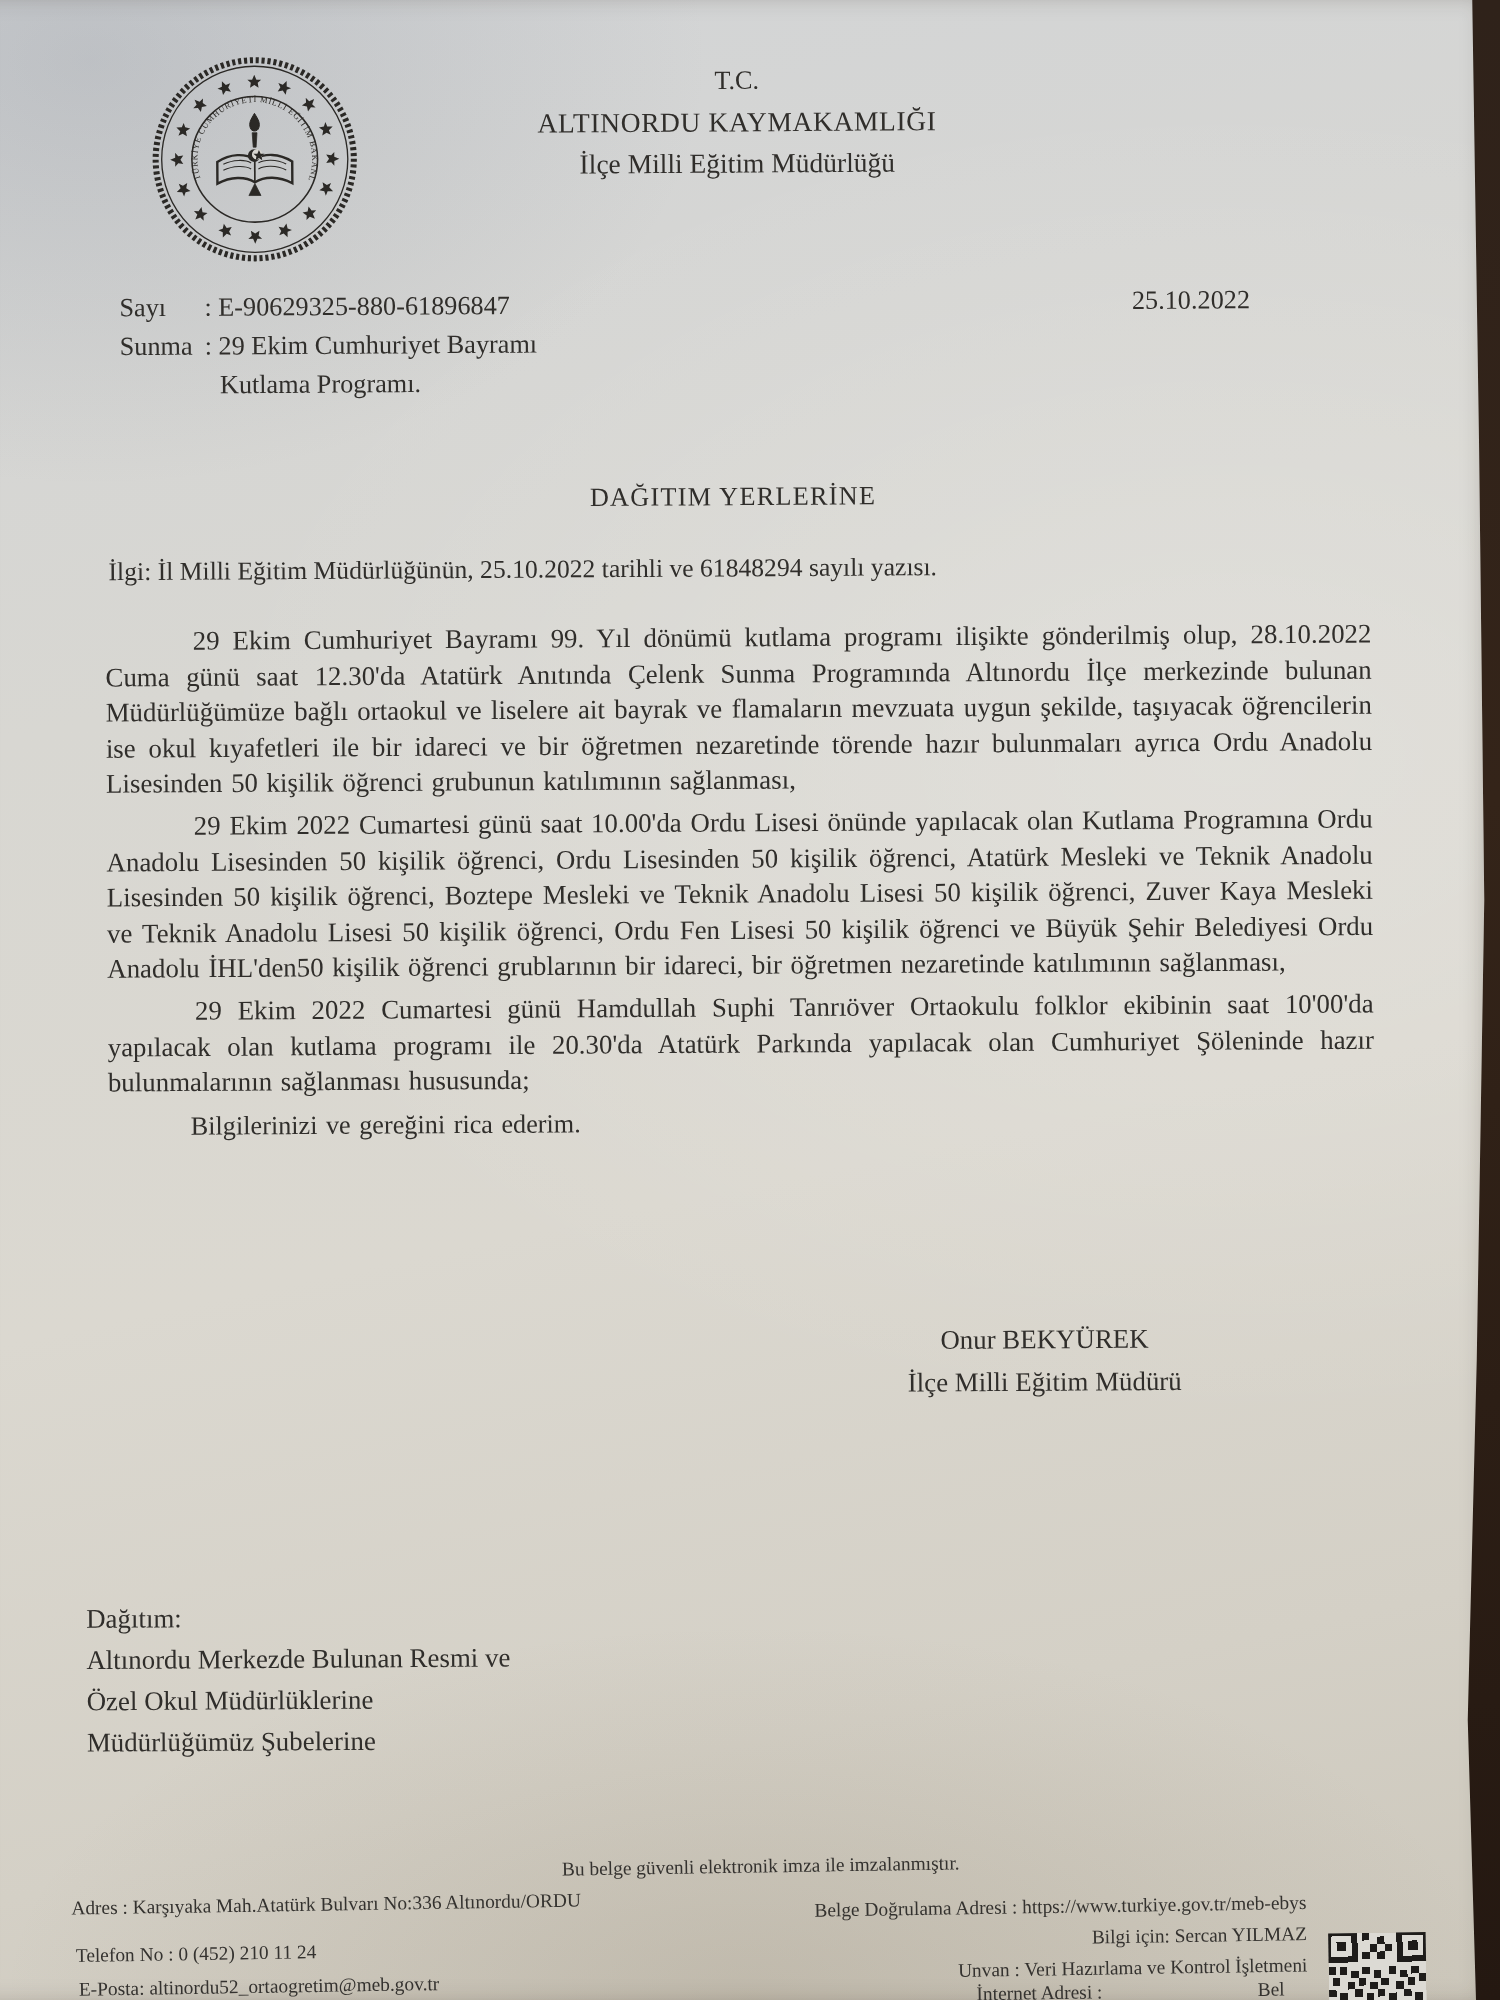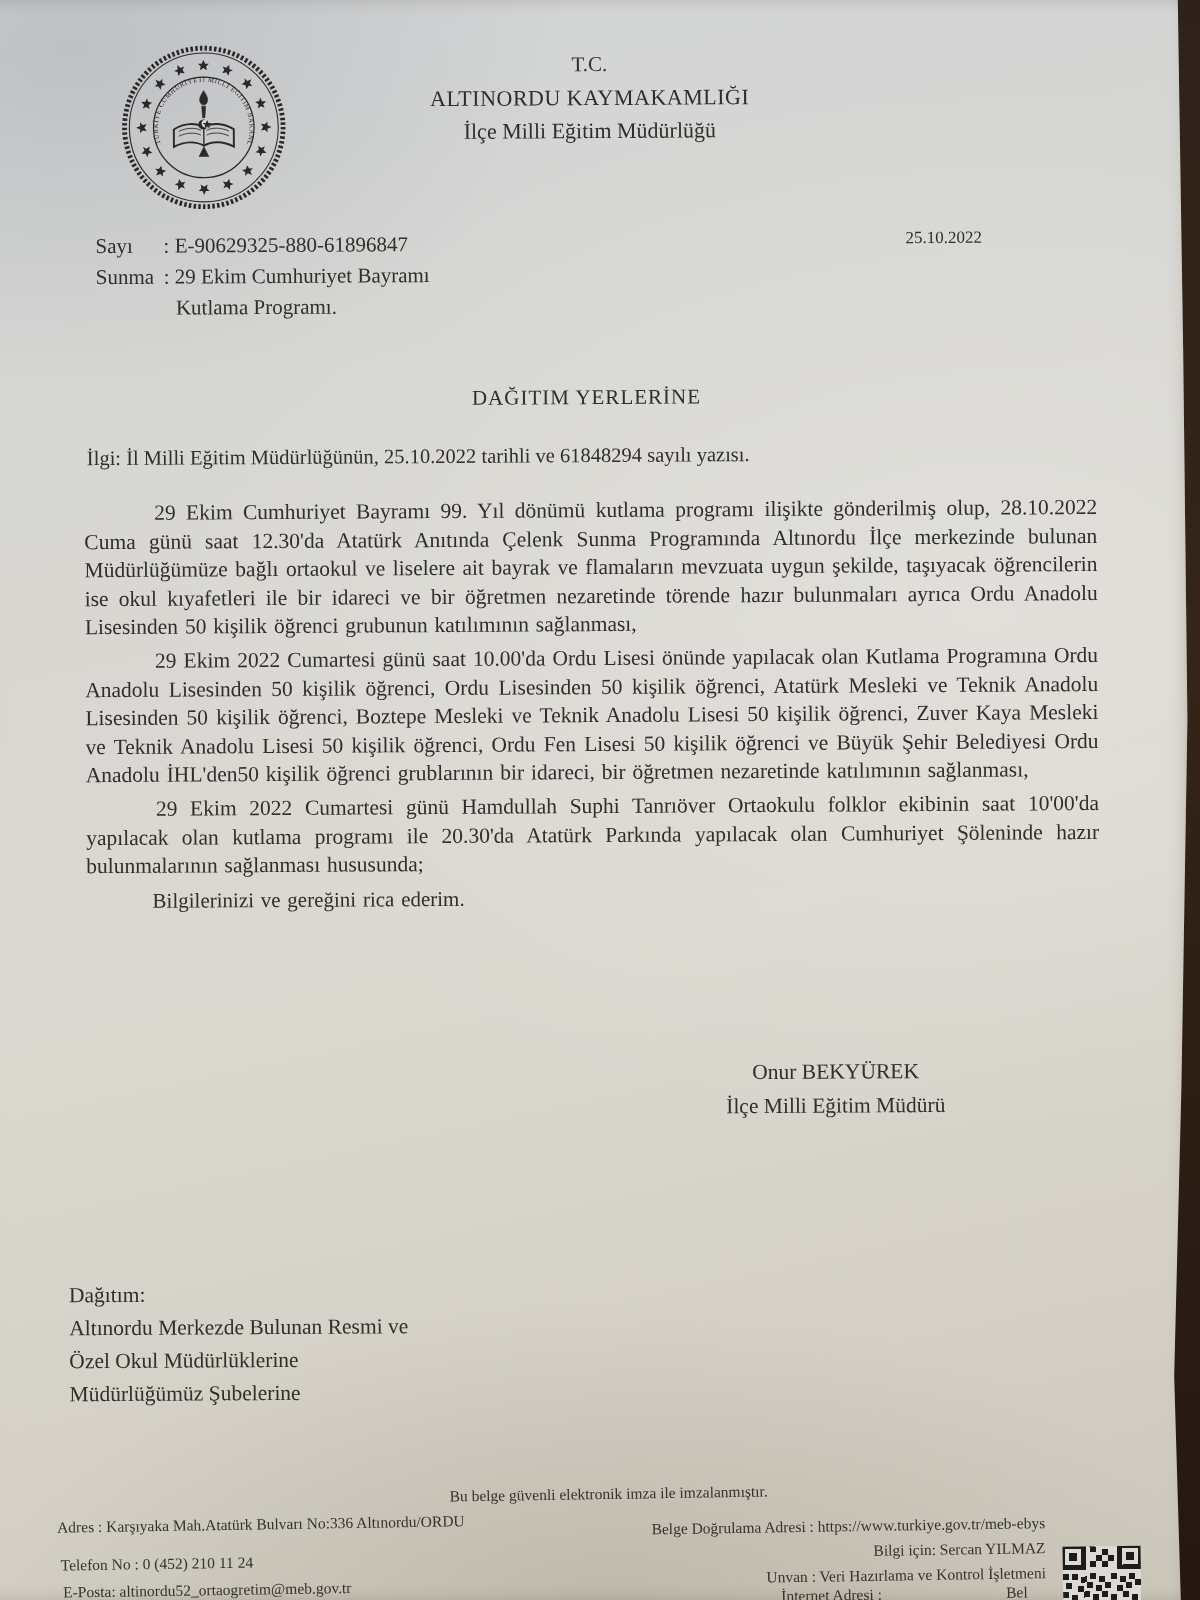--- a/index.html
+++ b/index.html
@@ -21,21 +21,21 @@
   }
   .content{position:absolute;left:0;top:0;width:1200px;height:1600px;transform:rotate(-0.35deg);transform-origin:50% 10%;color:#302e2b;}
   .emblem{position:absolute;left:116px;top:38px;width:176px;height:174px;}
   .hdr{position:absolute;left:90px;top:48px;width:1000px;text-align:center;line-height:33px;}
   .hdr .tc{font-size:21px;}
   .hdr .org1{font-size:22px;letter-spacing:0.5px;}
   .hdr .org2{font-size:22px;}
   .meta{position:absolute;left:95px;top:228px;font-size:21px;line-height:31px;}
   .meta-label{display:inline-block;width:68px;}
   .meta-line2{padding-left:80px;}
-  .doc-date{position:absolute;left:905px;top:230px;font-size:17px;}
+  .doc-date{position:absolute;left:905px;top:230px;font-size:21px;}
   .recipient{position:absolute;left:0;top:385px;width:1170px;text-align:center;font-size:21px;letter-spacing:1px;}
   .ilgi{position:absolute;left:85px;top:444px;font-size:20.5px;}
   .bodytext{position:absolute;left:82px;top:496px;width:1013px;font-size:21.5px;line-height:28.6px;text-align:justify;word-spacing:1.5px;}
   .bodytext p{margin:0 0 5px 0;text-indent:70px;}
   .closing{margin-top:6px;padding-left:66px;font-size:21px;}
   .signature{position:absolute;left:630px;top:1056px;width:400px;text-align:center;font-size:21.5px;line-height:34px;}
   .dist{position:absolute;left:62px;top:1276px;font-size:21.5px;line-height:33px;}
   .footer{position:absolute;left:0;top:0;width:1200px;height:1600px;font-size:15.5px;transform:rotate(-0.9deg);transform-origin:40% 95%;color:#34322f;}
   .f-esign{position:absolute;left:450px;top:1487px;}
   .f-addr{position:absolute;left:57px;top:1512px;}

